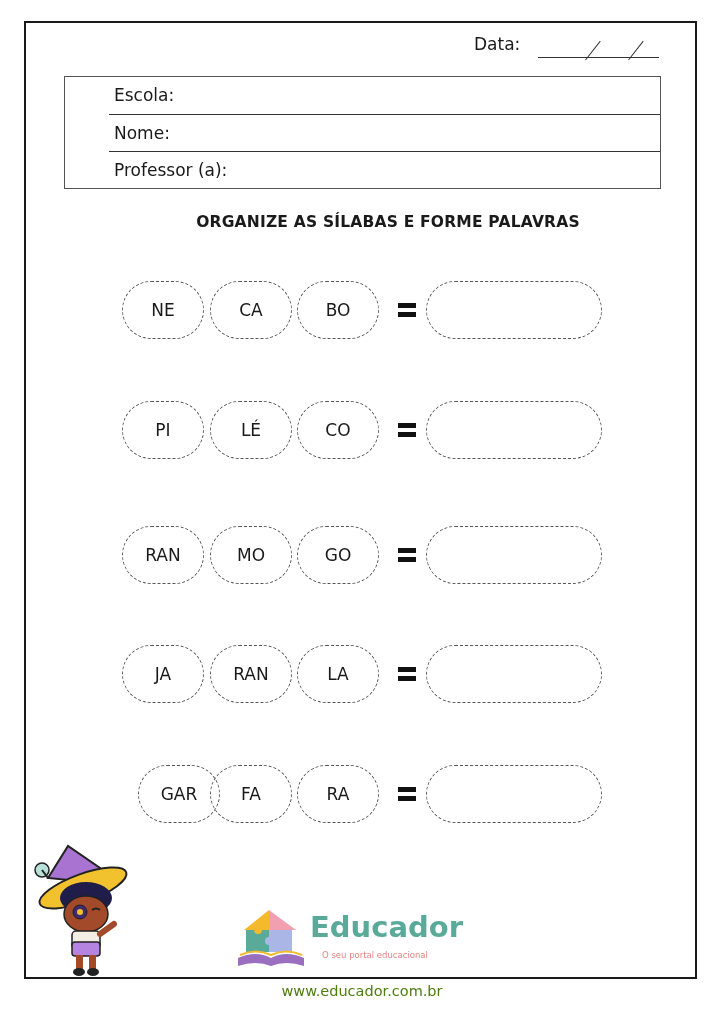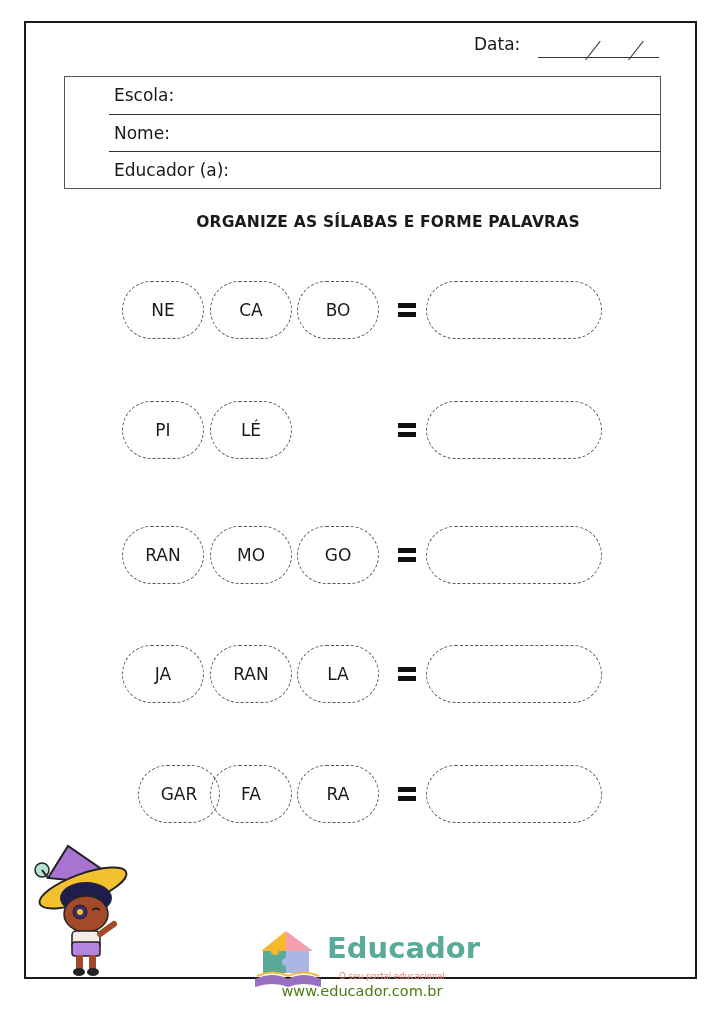--- a/index.html
+++ b/index.html
@@ -18,54 +18,55 @@
     .ex-row { position: absolute; left: 122px; height: 58px; width: 482px; }
     .syl { position: absolute; top: 0; width: 82px; height: 58px; border: 1px dashed #555;
            border-radius: 29px; box-sizing: border-box; display: flex; align-items: center;
            justify-content: center; font-size: 17px; }
     .eq { position: absolute; left: 276px; top: 17px; width: 20px; height: 20px; }
     .eq::before, .eq::after { content: ""; position: absolute; left: 0; width: 18px; height: 5px; background: #111; }
     .eq::before { top: 5px; } .eq::after { top: 14px; }
     .answer { position: absolute; left: 304px; top: 0; width: 176px; height: 58px;
               border: 1px dashed #555; border-radius: 29px; box-sizing: border-box; }
     .mascot { position: absolute; left: 28px; top: 838px; width: 105px; height: 140px; }
-    .logo { position: absolute; left: 253px; top: 908px; width: 210px; height: 62px; margin-top: 21px; }
+    .logo { position: absolute; left: 236px; top: 908px; width: 210px; height: 62px; }
     .logo-text { position: absolute; left: 74px; top: 2px; font-size: 29px; font-weight: bold; color: #5aaa9a; }
     .logo-sub { position: absolute; left: 86px; top: 42px; font-size: 8.5px; color: #e8837f; }
     .footer { position: absolute; left: 0; width: 724px; top: 983px; text-align: center; font-size: 14.5px; color: #4d7c0f; }
   </style>
 </head>
 <body>
 
 <div class="page"></div>
 
 <div class="date">Data:</div>
 <div class="date-line"></div>
 <div class="slash" style="left:585px"></div>
 <div class="slash" style="left:628px"></div>
 
 <div class="info">
   <div class="info-row">Escola:</div>
   <div class="info-row">Nome:</div>
-  <div class="info-row">Educador (a):</div>
+  <div class="info-row">Professor (a):</div>
 </div>
 
 <div class="title">ORGANIZE AS SÍLABAS E FORME PALAVRAS</div>
 
 <div class="ex-row" style="top:281px">
   <div class="syl" style="left:0">NE</div>
   <div class="syl" style="left:88px">CA</div>
   <div class="syl" style="left:175px">BO</div>
   <div class="eq"></div>
   <div class="answer"></div>
 </div>
 
 <div class="ex-row" style="top:401px">
   <div class="syl" style="left:88px">LÉ</div>
   <div class="syl" style="left:0">PI</div>
+  <div class="syl" style="left:175px">CO</div>
   <div class="eq"></div>
   <div class="answer"></div>
 </div>
 
 <div class="ex-row" style="top:526px">
   <div class="syl" style="left:0">RAN</div>
   <div class="syl" style="left:88px">MO</div>
   <div class="syl" style="left:175px">GO</div>
   <div class="eq"></div>
   <div class="answer"></div>

